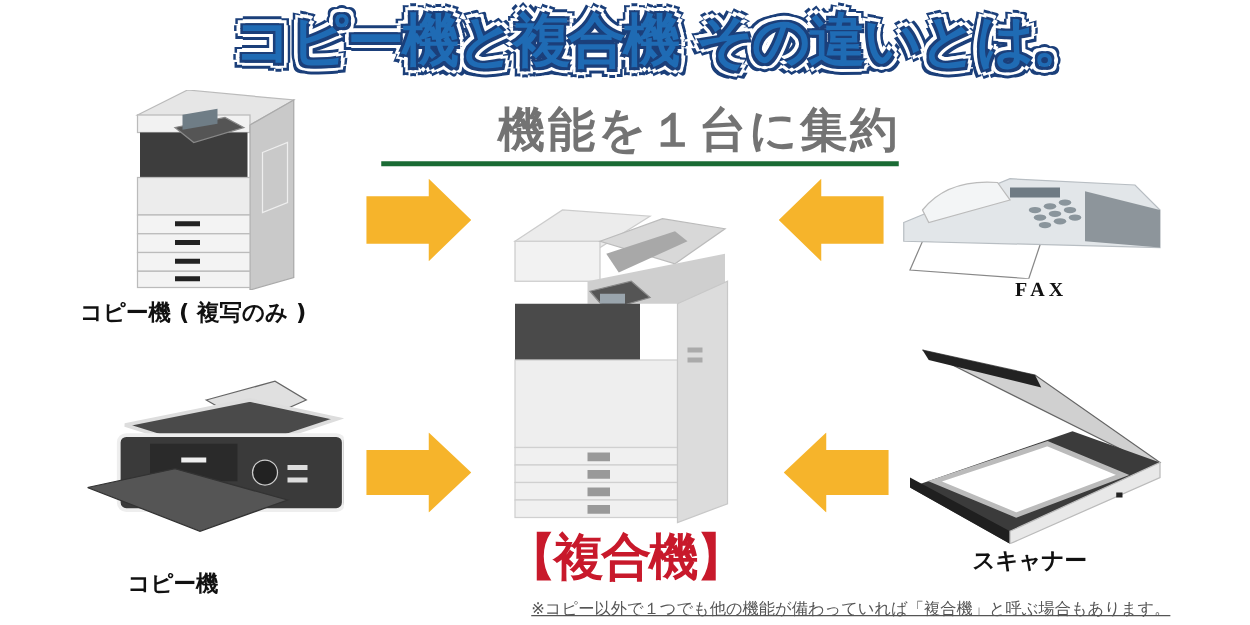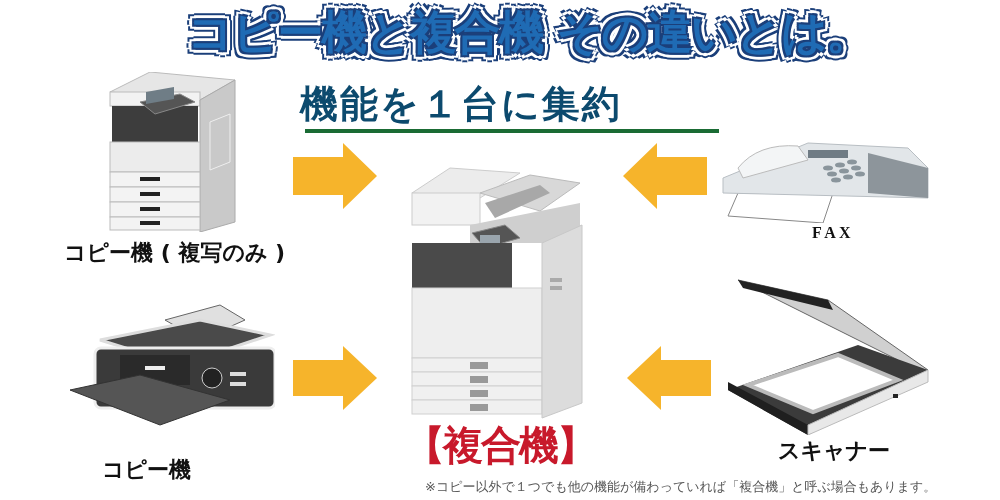--- a/index.html
+++ b/index.html
@@ -6,25 +6,25 @@
   body{width:1000px;height:500px;position:relative;overflow:hidden;font-family:"DejaVu Sans",sans-serif;}
   .abs{position:absolute;}
   .title{left:150px;top:2px;width:720px;height:60px;text-align:right;font-size:46px;font-weight:bold;color:#1f6bb4;
     letter-spacing:-2px;line-height:60px;
     text-shadow:
       -2px -2px 0 #1b3f7a, 2px -2px 0 #1b3f7a, -2px 2px 0 #1b3f7a, 2px 2px 0 #1b3f7a,
       -4px -4px 0 #fff, 4px -4px 0 #fff, -4px 4px 0 #fff, 4px 4px 0 #fff,
       -5px 0 0 #fff,5px 0 0 #fff,0 -5px 0 #fff,0 5px 0 #fff,
       -6px -6px 0 #1b3f7a, 6px -6px 0 #1b3f7a, -6px 6px 0 #1b3f7a, 6px 6px 0 #1b3f7a,
       -7px 0 0 #1b3f7a, 7px 0 0 #1b3f7a, 0 -7px 0 #1b3f7a, 0 7px 0 #1b3f7a;}
-  .subtitle{left:300px;top:80px;width:420px;height:48px;text-align:left;font-size:38px;font-weight:bold;color:#0c4a6e;letter-spacing:2px;line-height:48px;}
+  .subtitle{left:300px;top:80px;width:420px;height:48px;text-align:right;font-size:38px;font-weight:bold;color:#737373;letter-spacing:2px;line-height:48px;}
   .subline{left:305px;top:129px;width:414px;height:4px;background:#1a6b34;}
-  .label{font-weight:bold;color:#111;font-size:22px;white-space:nowrap;}
+  .label{font-weight:bold;color:#111;font-size:18px;white-space:nowrap;}
   .main-label{left:405px;top:418px;font-size:40px;font-weight:bold;color:#c8192b;letter-spacing:-2px;white-space:nowrap;}
-  .note{left:425px;top:478px;font-size:13px;color:#555;white-space:nowrap;}
+  .note{left:425px;top:478px;font-size:13px;color:#555;white-space:nowrap;text-decoration:underline;}
   .arrow svg{display:block;}
 </style>
 </head>
 <body>
 
 <div class="abs title">コピー機と複合機 その違いとは。</div>
 <div class="abs subtitle">機能を１台に集約</div>
 <div class="abs subline"></div>
 
 <div class="abs" style="left:100px;top:72px;width:150px;height:160px;">

